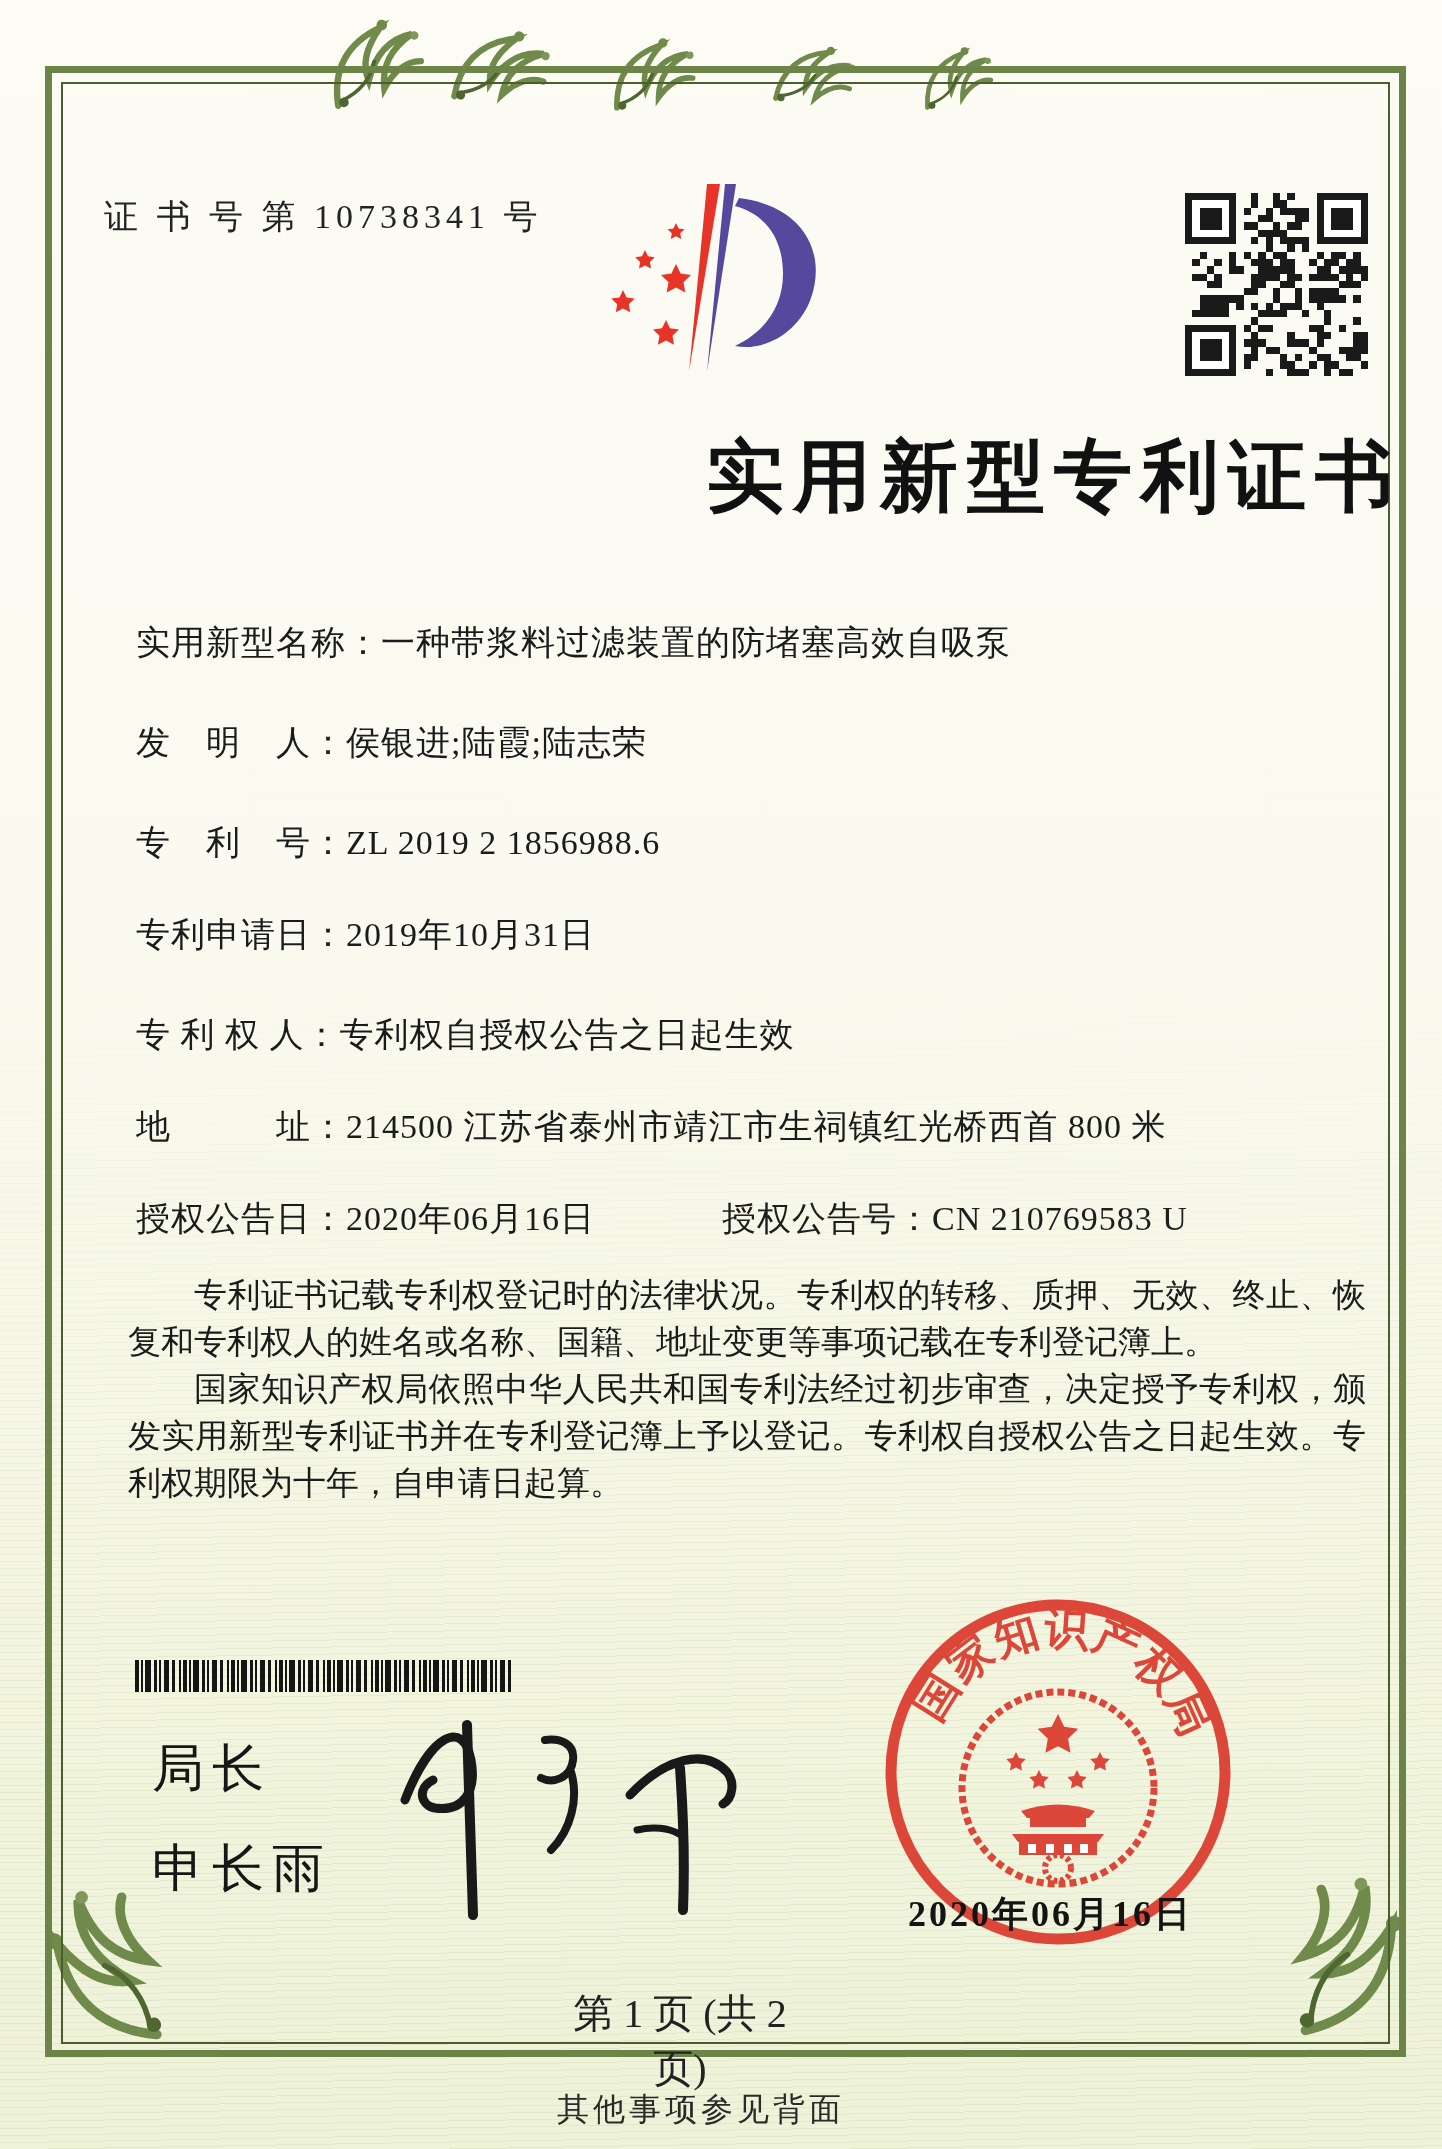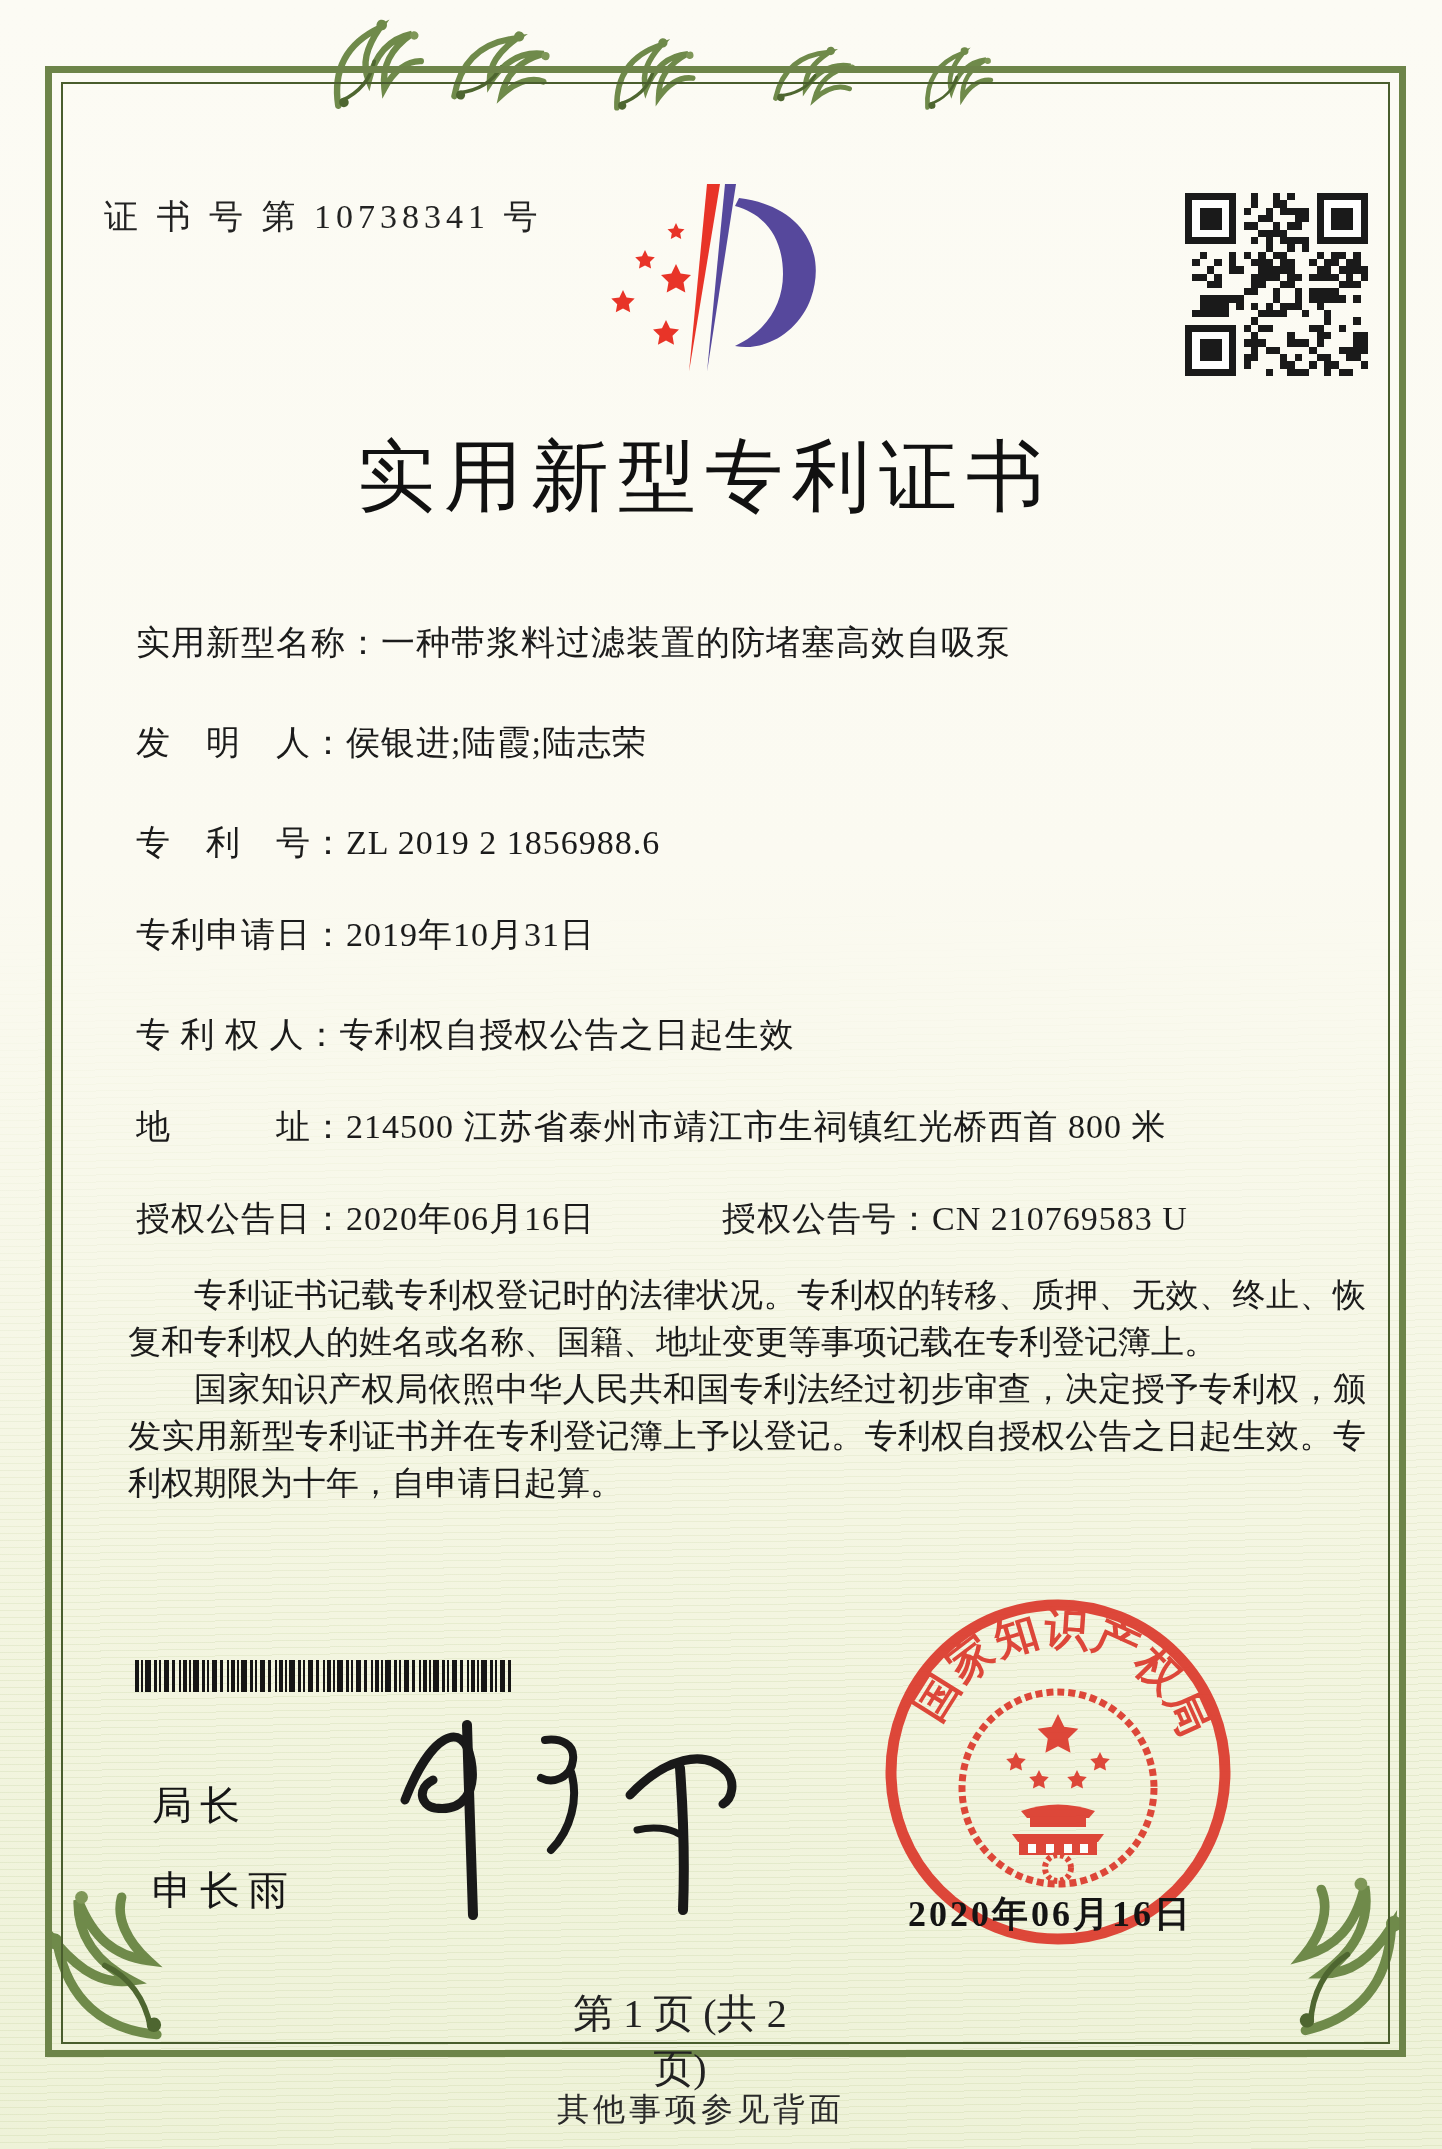--- a/index.html
+++ b/index.html
@@ -18,35 +18,35 @@
     -webkit-mask-image:linear-gradient(180deg,transparent 0%,transparent 42%,#000 78%);
     mask-image:linear-gradient(180deg,transparent 0%,transparent 42%,#000 78%);
   }
   .frame-outer{position:absolute;left:45px;right:36px;top:66px;bottom:92px;border:7px solid #6d8449;}
   .frame-inner{position:absolute;left:61px;right:52px;top:82px;bottom:105px;border:2px solid #495d2d;}
   .orn{position:absolute;}
   .cert-no{position:absolute;left:104px;top:194px;font-size:34px;letter-spacing:5px;color:#232323;}
   .logo{position:absolute;left:603px;top:180px;width:242px;height:205px;}
   .qr{position:absolute;left:1185px;top:193px;width:183px;height:183px;}
   .title{
-    position:absolute;left:0;right:40px;top:425px;text-align:center;
-    font-size:78px;font-weight:normal;letter-spacing:9px;color:#111;margin-left:8px;
+    position:absolute;left:0;right:40px;top:425px;text-align:right;
+    font-size:78px;font-weight:bold;letter-spacing:9px;color:#111;margin-left:8px;
   }
   .fields{position:absolute;left:128px;top:612px;width:1250px;font-size:34px;}
   .frow{position:absolute;left:8px;white-space:nowrap;letter-spacing:1px;}
   .frow .lab{color:#1b1b1b;}
   .frow .val{color:#1b1b1b;}
   .frow2{position:absolute;white-space:nowrap;letter-spacing:1px;}
   .paras{
     position:absolute;left:128px;width:1238px;top:1272px;
     font-size:33px;line-height:47px;text-align:justify;color:#1b1b1b;
   }
   .paras p{margin:0;text-indent:2em;}
   .barcode{position:absolute;left:135px;top:1660px;width:380px;height:32px;}
-  .signer{position:absolute;left:152px;top:1778px;font-size:40px;letter-spacing:8px;color:#161616;
+  .signer{position:absolute;left:152px;top:1734px;font-size:52px;letter-spacing:8px;color:#161616;
     font-family:Liberation Sans, sans-serif;}
   .signer .name{display:block;margin-top:30px;}
   .signature{position:absolute;left:375px;top:1680px;width:380px;height:245px;}
   .seal{position:absolute;left:878px;top:1592px;width:360px;height:360px;}
   .seal-date{position:absolute;left:908px;top:1890px;font-size:36px;font-weight:bold;
     letter-spacing:3px;color:#141414;}
   .page-note{position:absolute;left:560px;top:1986px;width:240px;text-align:center;font-size:40px;color:#222;}
   .back-note{position:absolute;left:0;right:80px;top:2088px;text-align:center;font-size:32px;letter-spacing:4px;color:#2a2a2a;margin-left:40px;}
 </style>
 </head>

